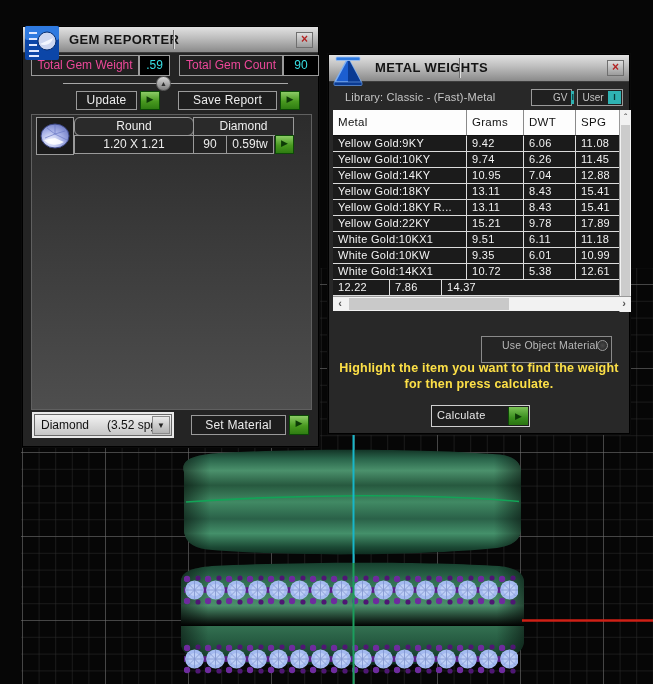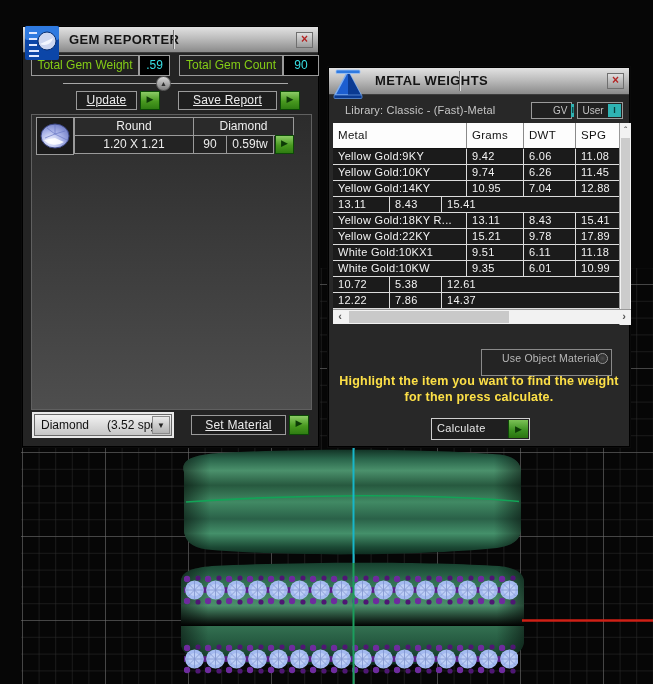--- a/index.html
+++ b/index.html
@@ -12,29 +12,29 @@
   .titlebar{position:relative;height:27px;background:linear-gradient(#e2e2e2,#bdbdbd 45%,#8a8a8a);
             border-bottom:1px solid #3c3c3c;}
   .titlebar .ttl{position:absolute;left:46px;top:5px;font-size:13px;font-weight:bold;color:#141414;letter-spacing:.4px;}
   .tdiv{position:absolute;top:3px;bottom:3px;width:1px;background:#6f6f6f;box-shadow:1px 0 0 #dedede;}
   .closebtn{position:absolute;right:5px;top:5px;width:17px;height:16px;border:1px solid #6f6f6f;
             background:linear-gradient(#dedede,#9c9c9c);color:#b32424;font-size:12px;font-weight:bold;
             line-height:13px;text-align:center;cursor:default;}
   .appicon{position:absolute;left:2px;top:-1px;width:34px;height:34px;z-index:3;}
 
   .darkbtn{background:#1e1e1e;border:1px solid #9a9a9a;color:#ececec;font-size:12px;
-           text-align:center;letter-spacing:.2px;text-decoration:underline;}
+           text-align:center;letter-spacing:.2px;}
   .greenbtn{background:linear-gradient(#8ccc66,#48991f 55%,#2f7d12);border:1px solid #0c4a06;
             color:#0c3a06;font-size:9px;text-align:center;}
   .greenbtn span{position:relative;top:2px;}
 
   
   #gemPanel{left:22px;top:26px;width:297px;height:421px;background:#242424;}
   #gemPanel .titlebar{height:26px;}
-  .statlabel{position:absolute;height:21px;line-height:19px;border:1px solid #9a9a9a;color:#84cc16;
+  .statlabel{position:absolute;height:21px;line-height:19px;border:1px solid #9a9a9a;color:#ec4899;
              font-size:12px;text-align:center;background:#202020;}
   .statvalue{position:absolute;height:21px;line-height:19px;border:1px solid #9a9a9a;background:#000;
              color:#38dfe5;font-size:12px;text-align:center;}
   .collapse-line{position:absolute;left:40px;top:56px;width:225px;height:1px;background:#a8a8a8;}
   .collapse-knob{position:absolute;left:133px;top:49px;width:15px;height:15px;border-radius:50%;
                  border:1px solid #5c5c5c;background:linear-gradient(#d8d8d8,#7e7e7e);
                  color:#2e2e2e;font-size:7px;line-height:13px;text-align:center;}
   .gemarea{position:absolute;left:8px;top:87px;width:281px;height:296px;border:1px solid #606060;
            background:linear-gradient(#2c2c2c,#4e4e4e);}
   .gemtbl-cell{position:absolute;border:1px solid #9a9a9a;color:#ededed;font-size:12px;
@@ -42,21 +42,21 @@
   .gemicon-box{position:absolute;left:4px;top:2px;width:38px;height:38px;border:1px solid #9a9a9a;background:#1b1b1b;}
 
   .win-select{position:absolute;left:11px;top:387px;width:138px;height:22px;background:linear-gradient(#f2f2f2,#c6c6c6);
               border:1px solid #6a6a6a;box-shadow:0 0 0 2px #e9e9e9;color:#111;font-size:12px;}
   .win-select .nm{position:absolute;left:6px;top:3px;}
   .win-select .sp{position:absolute;left:72px;top:3px;}
   .win-select .dd{position:absolute;right:1px;top:1px;bottom:1px;width:18px;border:1px solid #8a8a8a;
                   background:linear-gradient(#eaeaea,#b2b2b2);color:#222;font-size:8px;text-align:center;line-height:18px;}
 
   
-  #mwPanel{left:328px;top:67px;width:302px;height:380px;background:#282828;}
+  #mwPanel{left:328px;top:54px;width:302px;height:380px;background:#282828;}
   .libtext{position:absolute;left:16px;top:36px;font-size:11px;color:#c6c6c6;letter-spacing:.2px;}
   .toggle{position:absolute;top:34px;height:17px;border:1px solid #9a9a9a;background:#202020;
           display:flex;align-items:center;}
   .toggle .tlabel{color:#c2c2c2;font-size:10px;padding:0 4px;flex:1;text-align:center;}
   .toggle .tled{width:13px;height:13px;margin-right:1px;background:#2fb3b3;color:#0b3d3d;
                 font-size:9px;font-weight:bold;text-align:center;line-height:13px;}
 
   #mwTable{position:absolute;left:4px;top:55px;width:298px;background:#1b1b1b;}
   .mw-header{display:flex;height:26px;background:#fdfdfd;}
   .mw-hcell{border-right:1px solid #8a8a8a;border-bottom:1px solid #111;color:#111;font-size:11.5px;
@@ -206,21 +206,21 @@
 
     <div class="gemarea">
       <div class="gemicon-box">
         <svg width="36" height="36" viewBox="0 0 36 36">
           <ellipse cx="18" cy="18" rx="14" ry="12" fill="url(#gemStoneIcon)"></ellipse>
           <path d="M7 22a14 12 0 0 0 20 2l-9 -4z" fill="#ffffff" opacity="0.85"></path>
           <path d="M10 10l8 6l10 -3M8 20l10 -4l12 6M18 6v10" stroke="#6b79c4" stroke-width="1" fill="none" opacity="0.7"></path>
           <ellipse cx="18" cy="18" rx="14" ry="12" fill="none" stroke="#3c4784"></ellipse>
         </svg>
       </div>
-      <div class="gemtbl-cell" style="left:42px;top:2px;width:120px;height:19px;">Round</div>
+      <div class="gemtbl-cell" style="left:42px;top:2px;width:120px;height:19px;border-radius:6px;">Round</div>
       <div class="gemtbl-cell" style="left:161px;top:2px;width:101px;height:19px;">Diamond</div>
       <div class="gemtbl-cell" style="left:42px;top:20px;width:120px;height:19px;background:#232323;">1.20 X 1.21</div>
       <div class="gemtbl-cell" style="left:161px;top:20px;width:34px;height:19px;background:#232323;">90</div>
       <div class="gemtbl-cell" style="left:194px;top:20px;width:48px;height:19px;background:#232323;">0.59tw</div>
       <div class="greenbtn" style="position:absolute;left:243px;top:20px;width:19px;height:19px;"><span>▶</span></div>
     </div>
 
     <div class="win-select">
       <span class="nm">Diamond</span>
       <span class="sp">(3.52 spg)</span>
@@ -273,20 +273,21 @@
             <div class="mw-cell col-dwt">6.26</div>
             <div class="mw-cell col-spg">11.45</div>
           </div>
           <div class="mw-row">
             <div class="mw-cell col-metal">Yellow Gold:14KY</div>
             <div class="mw-cell col-grams">10.95</div>
             <div class="mw-cell col-dwt">7.04</div>
             <div class="mw-cell col-spg">12.88</div>
           </div>
           <div class="mw-row">
+            <div class="mw-cell col-metal">Yellow Gold:18KY</div>
             <div class="mw-cell col-grams">13.11</div>
             <div class="mw-cell col-dwt">8.43</div>
             <div class="mw-cell col-spg">15.41</div>
           </div>
           <div class="mw-row">
             <div class="mw-cell col-metal">Yellow Gold:18KY R...</div>
             <div class="mw-cell col-grams">13.11</div>
             <div class="mw-cell col-dwt">8.43</div>
             <div class="mw-cell col-spg">15.41</div>
           </div>
@@ -302,20 +303,21 @@
             <div class="mw-cell col-dwt">6.11</div>
             <div class="mw-cell col-spg">11.18</div>
           </div>
           <div class="mw-row">
             <div class="mw-cell col-metal">White Gold:10KW</div>
             <div class="mw-cell col-grams">9.35</div>
             <div class="mw-cell col-dwt">6.01</div>
             <div class="mw-cell col-spg">10.99</div>
           </div>
           <div class="mw-row">
+            <div class="mw-cell col-metal">White Gold:14KX1</div>
             <div class="mw-cell col-grams">10.72</div>
             <div class="mw-cell col-dwt">5.38</div>
             <div class="mw-cell col-spg">12.61</div>
           </div>
           <div class="mw-row">
             <div class="mw-cell col-grams">12.22</div>
             <div class="mw-cell col-dwt">7.86</div>
             <div class="mw-cell col-spg">14.37</div>
           </div>
         </div>

